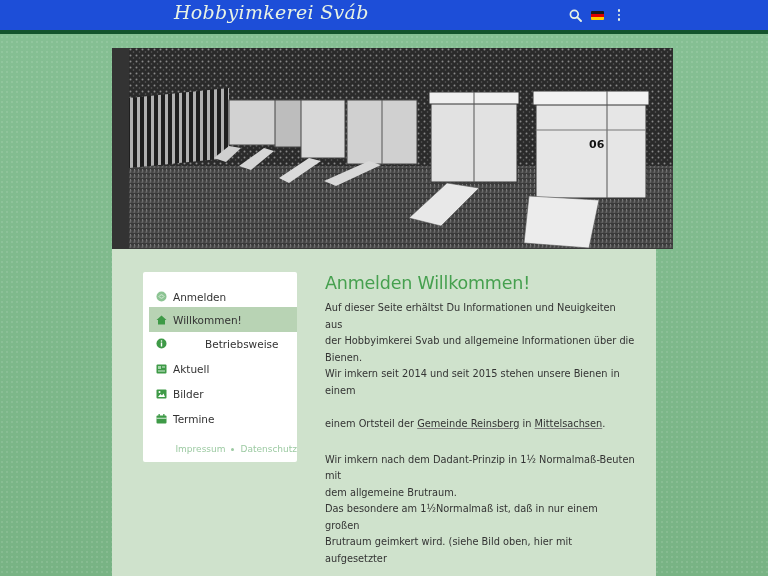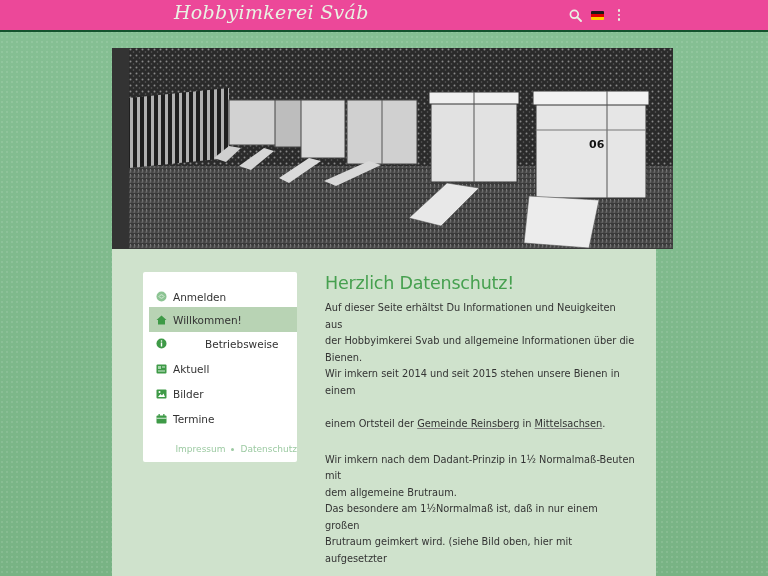--- a/index.html
+++ b/index.html
@@ -7,22 +7,22 @@
     width:768px; height:576px; overflow:hidden; position:relative;
     font-family:"DejaVu Sans", sans-serif;
     background-color:#7fb98a;
     background-image:
       radial-gradient(circle at 2px 2px, rgba(255,255,255,0.10) 1px, transparent 1.5px),
       linear-gradient(180deg, #86c094 0%, #78b384 100%);
     background-size:5px 5px, 100% 100%;
   }
   .topbar {
     position:absolute; left:0; top:0; width:768px; height:30px;
-    background:#ec4899;
-    border-bottom:2px solid #14532d;
+    background:#1d4ed8;
+    border-bottom:4px solid #14532d;
   }
   .brand {
     position:absolute; left:174px; top:1px;
     font-family:"DejaVu Serif", serif; font-style:italic;
     font-size:19px; color:#e9f3e4; letter-spacing:0.3px;
   }
   .top-icons { position:absolute; left:568px; top:7px; height:16px; display:flex; align-items:center; gap:8px; }
   .icon-btn { width:14px; height:16px; display:flex; align-items:center; justify-content:center; cursor:pointer; }
   .flag { width:13px; height:9px; display:flex; flex-direction:column; border-radius:1px; overflow:hidden; }
   .flag span { flex:1; display:block; }
@@ -208,21 +208,21 @@
       </span>
       <span>Termine</span>
     </div>
 
     <div class="foot-links">
       <a>Impressum</a><span class="dot"></span><a>Datenschutz</a>
     </div>
   </nav>
 
   <article class="main">
-    <h1>Herzlich Datenschutz!</h1>
+    <h1>Anmelden Willkommen!</h1>
     <div style="height:7px"></div>
     <p>
       <span>Auf dieser Seite erhältst Du Informationen  und Neuigkeiten aus</span><br>
       <span>der Hobbyimkerei Svab und allgemeine Informationen über die</span><br>
       <span>Bienen.</span><br>
       <span>Wir imkern seit 2014 und seit 2015 stehen unsere Bienen in einem</span><br>
       <br>
       <span>einem Ortsteil der </span><a>Gemeinde Reinsberg</a><span> in </span><a>Mittelsachsen</a><span>.</span>
     </p>
     <div class="gap"></div>

